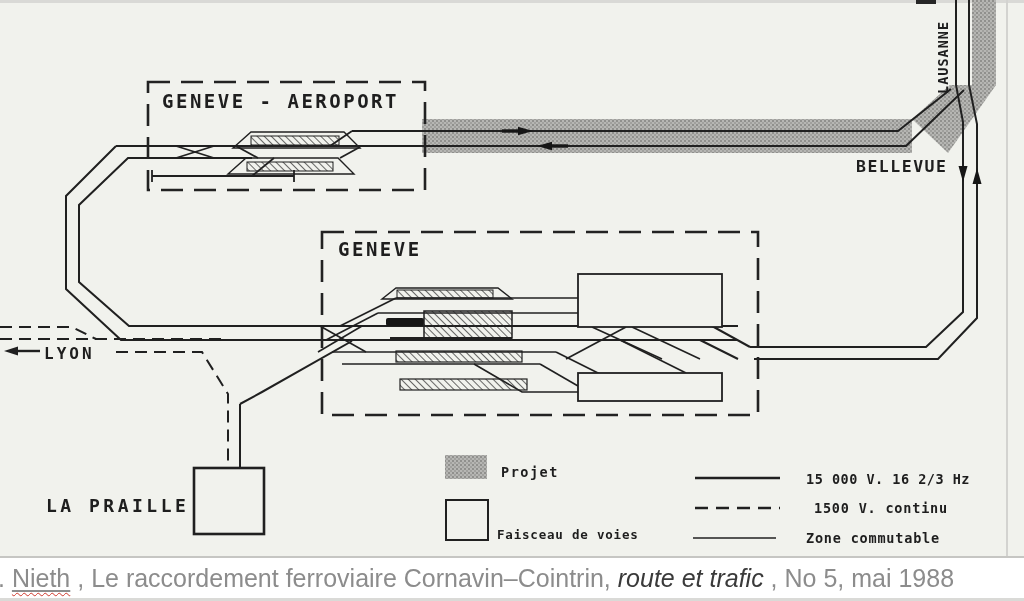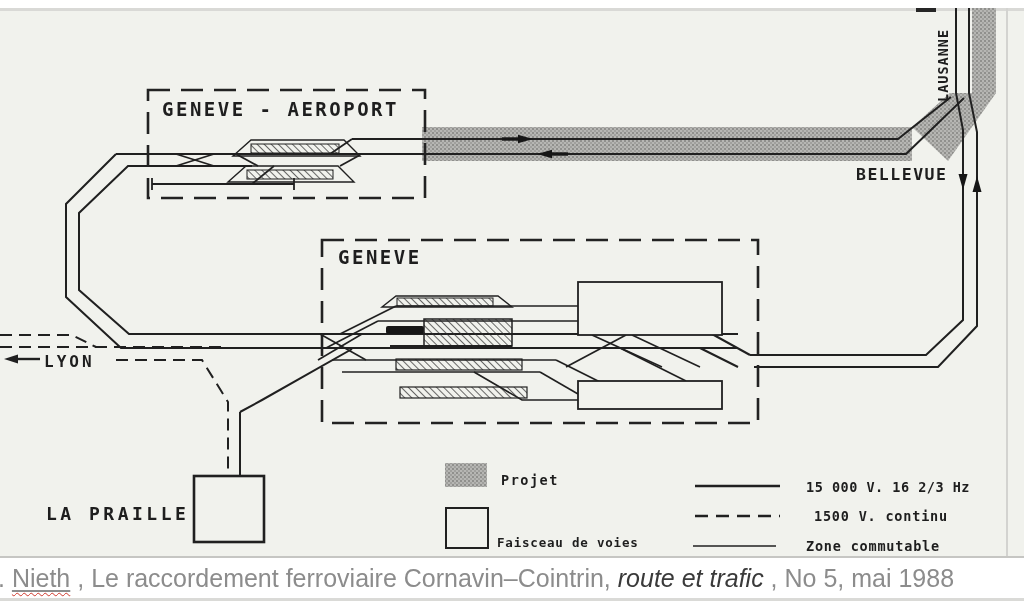--- a/index.html
+++ b/index.html
@@ -1,18 +1,18 @@
 <!DOCTYPE html>
 <html><head>
 <meta charset="utf-8">
 <style>
   html,body{margin:0;padding:0;background:#ffffff;}
   #stage{position:relative;width:1024px;height:601px;overflow:hidden;background:#ffffff;
          font-family:"DejaVu Sans Mono", monospace;}
-  #scan{position:absolute;left:0;top:0;width:1024px;height:556px;background:#f1f2ed;margin-top:8px;}
+  #scan{position:absolute;left:0;top:0;width:1024px;height:556px;background:#f1f2ed;}
   #scan svg{display:block;}
   .caption{position:absolute;left:0;top:556px;width:1024px;height:45px;background:#ffffff;
            border-top:2px solid #c6c6c3;border-bottom:3px solid #dadad7;box-sizing:border-box;
            font-family:"Liberation Sans", sans-serif;font-size:25px;color:#8c8c8c;
            line-height:40px;white-space:nowrap;}
   .caption .lead{margin-left:-2px;}
   .caption .italic{font-style:italic;color:#3a3a3a;}
   .author-underline{text-decoration:underline;text-underline-offset:3px;text-decoration-thickness:1.5px;}
   .author-wavy{text-decoration:underline wavy #cf382c;text-underline-offset:5px;text-decoration-thickness:1px;}
   .cut-mark{position:absolute;left:0;top:578px;width:7px;height:3px;background:#8f8f8f;}

